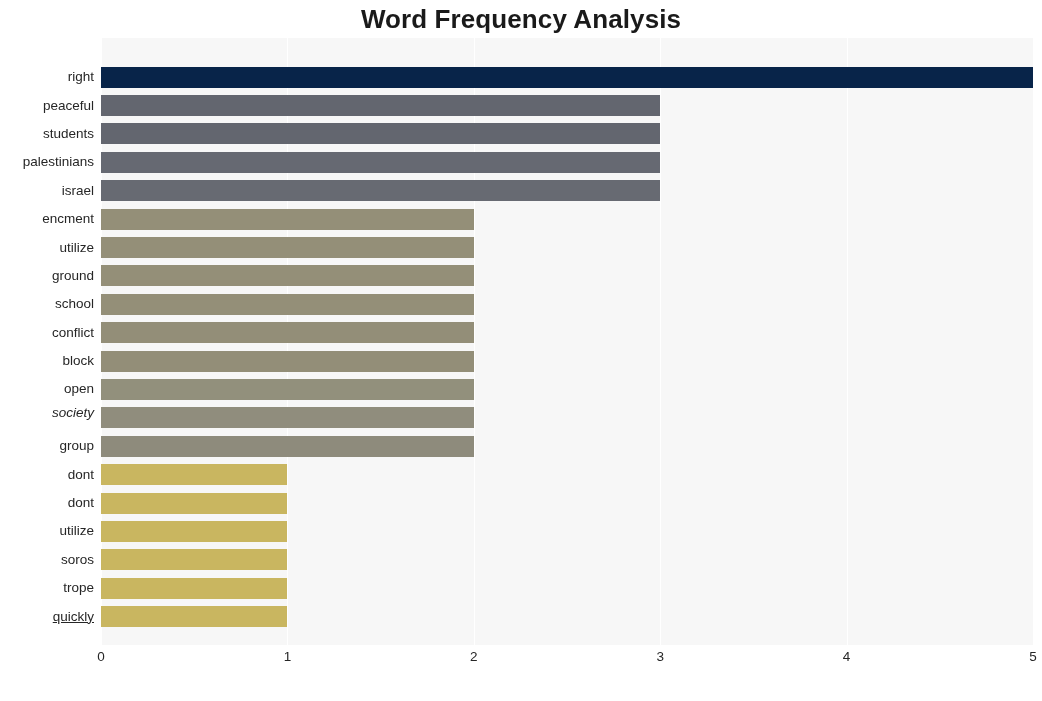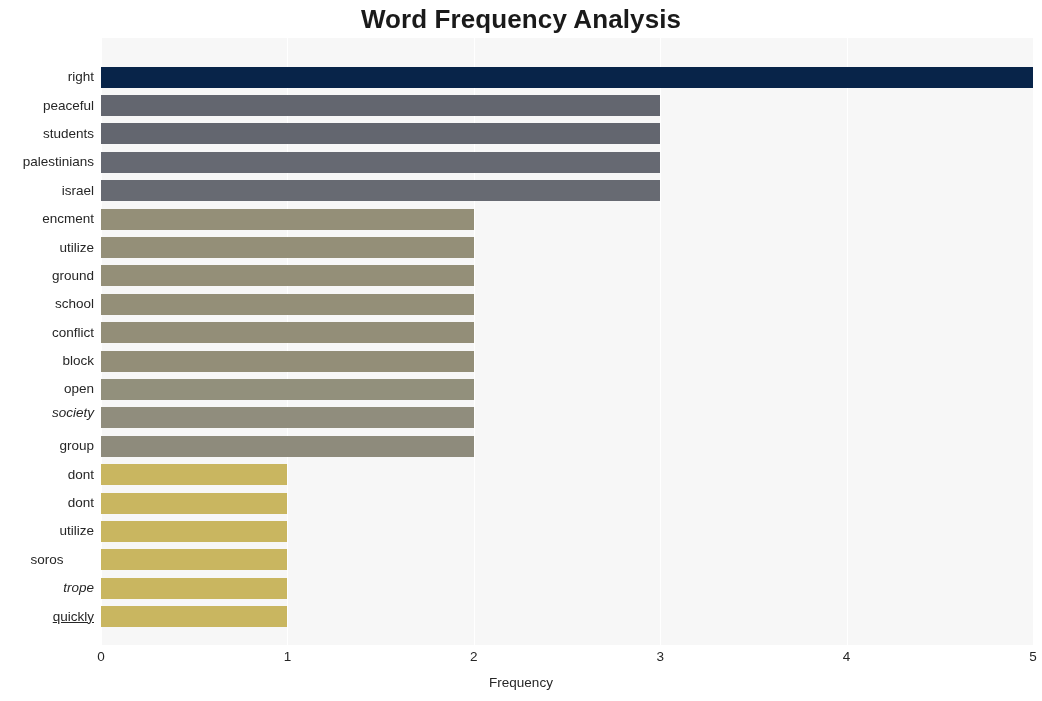--- a/index.html
+++ b/index.html
@@ -161,29 +161,28 @@
       <div class="y-tick-label" style="top: 229.917px;">ground</div>
       <div class="y-tick-label" style="top: 258.308px;">school</div>
       <div class="y-tick-label" style="top: 286.699px;">conflict</div>
       <div class="y-tick-label" style="top: 315.09px;">block</div>
       <div class="y-tick-label" style="top: 343.481px;">open</div>
       <div class="y-tick-label" style="top: 367px; font-style: italic;">society</div>
       <div class="y-tick-label" style="top: 400.263px; padding-left: 8px;">group</div>
       <div class="y-tick-label" style="top: 428.654px;">dont</div>
       <div class="y-tick-label" style="top: 457.045px;">dont</div>
       <div class="y-tick-label" style="top: 485.436px;">utilize</div>
-      <div class="y-tick-label" style="top: 513.827px; text-align: center;">soros</div>
-      <div class="y-tick-label" style="top: 542.218px; font-style: italic;">trope</div>
+      <div class="y-tick-label" style="top: 513.827px;">soros</div>
+      <div class="y-tick-label" style="top: 542.218px;">trope</div>
       <div class="y-tick-label" style="top: 570.609px; text-decoration: underline;">quickly</div>
     </div>
 
   <div id="x-axis-labels">
       <div class="x-tick-label" style="left: 101px;">0</div>
       <div class="x-tick-label" style="left: 287.4px;">1</div>
       <div class="x-tick-label" style="left: 473.8px;">2</div>
       <div class="x-tick-label" style="left: 660.2px;">3</div>
       <div class="x-tick-label" style="left: 846.6px;">4</div>
       <div class="x-tick-label" style="left: 1033px;">5</div>
     </div>
 
-  <div id="x-axis-title">Frequency</div>
 
 </div>
 
 </body></html>

